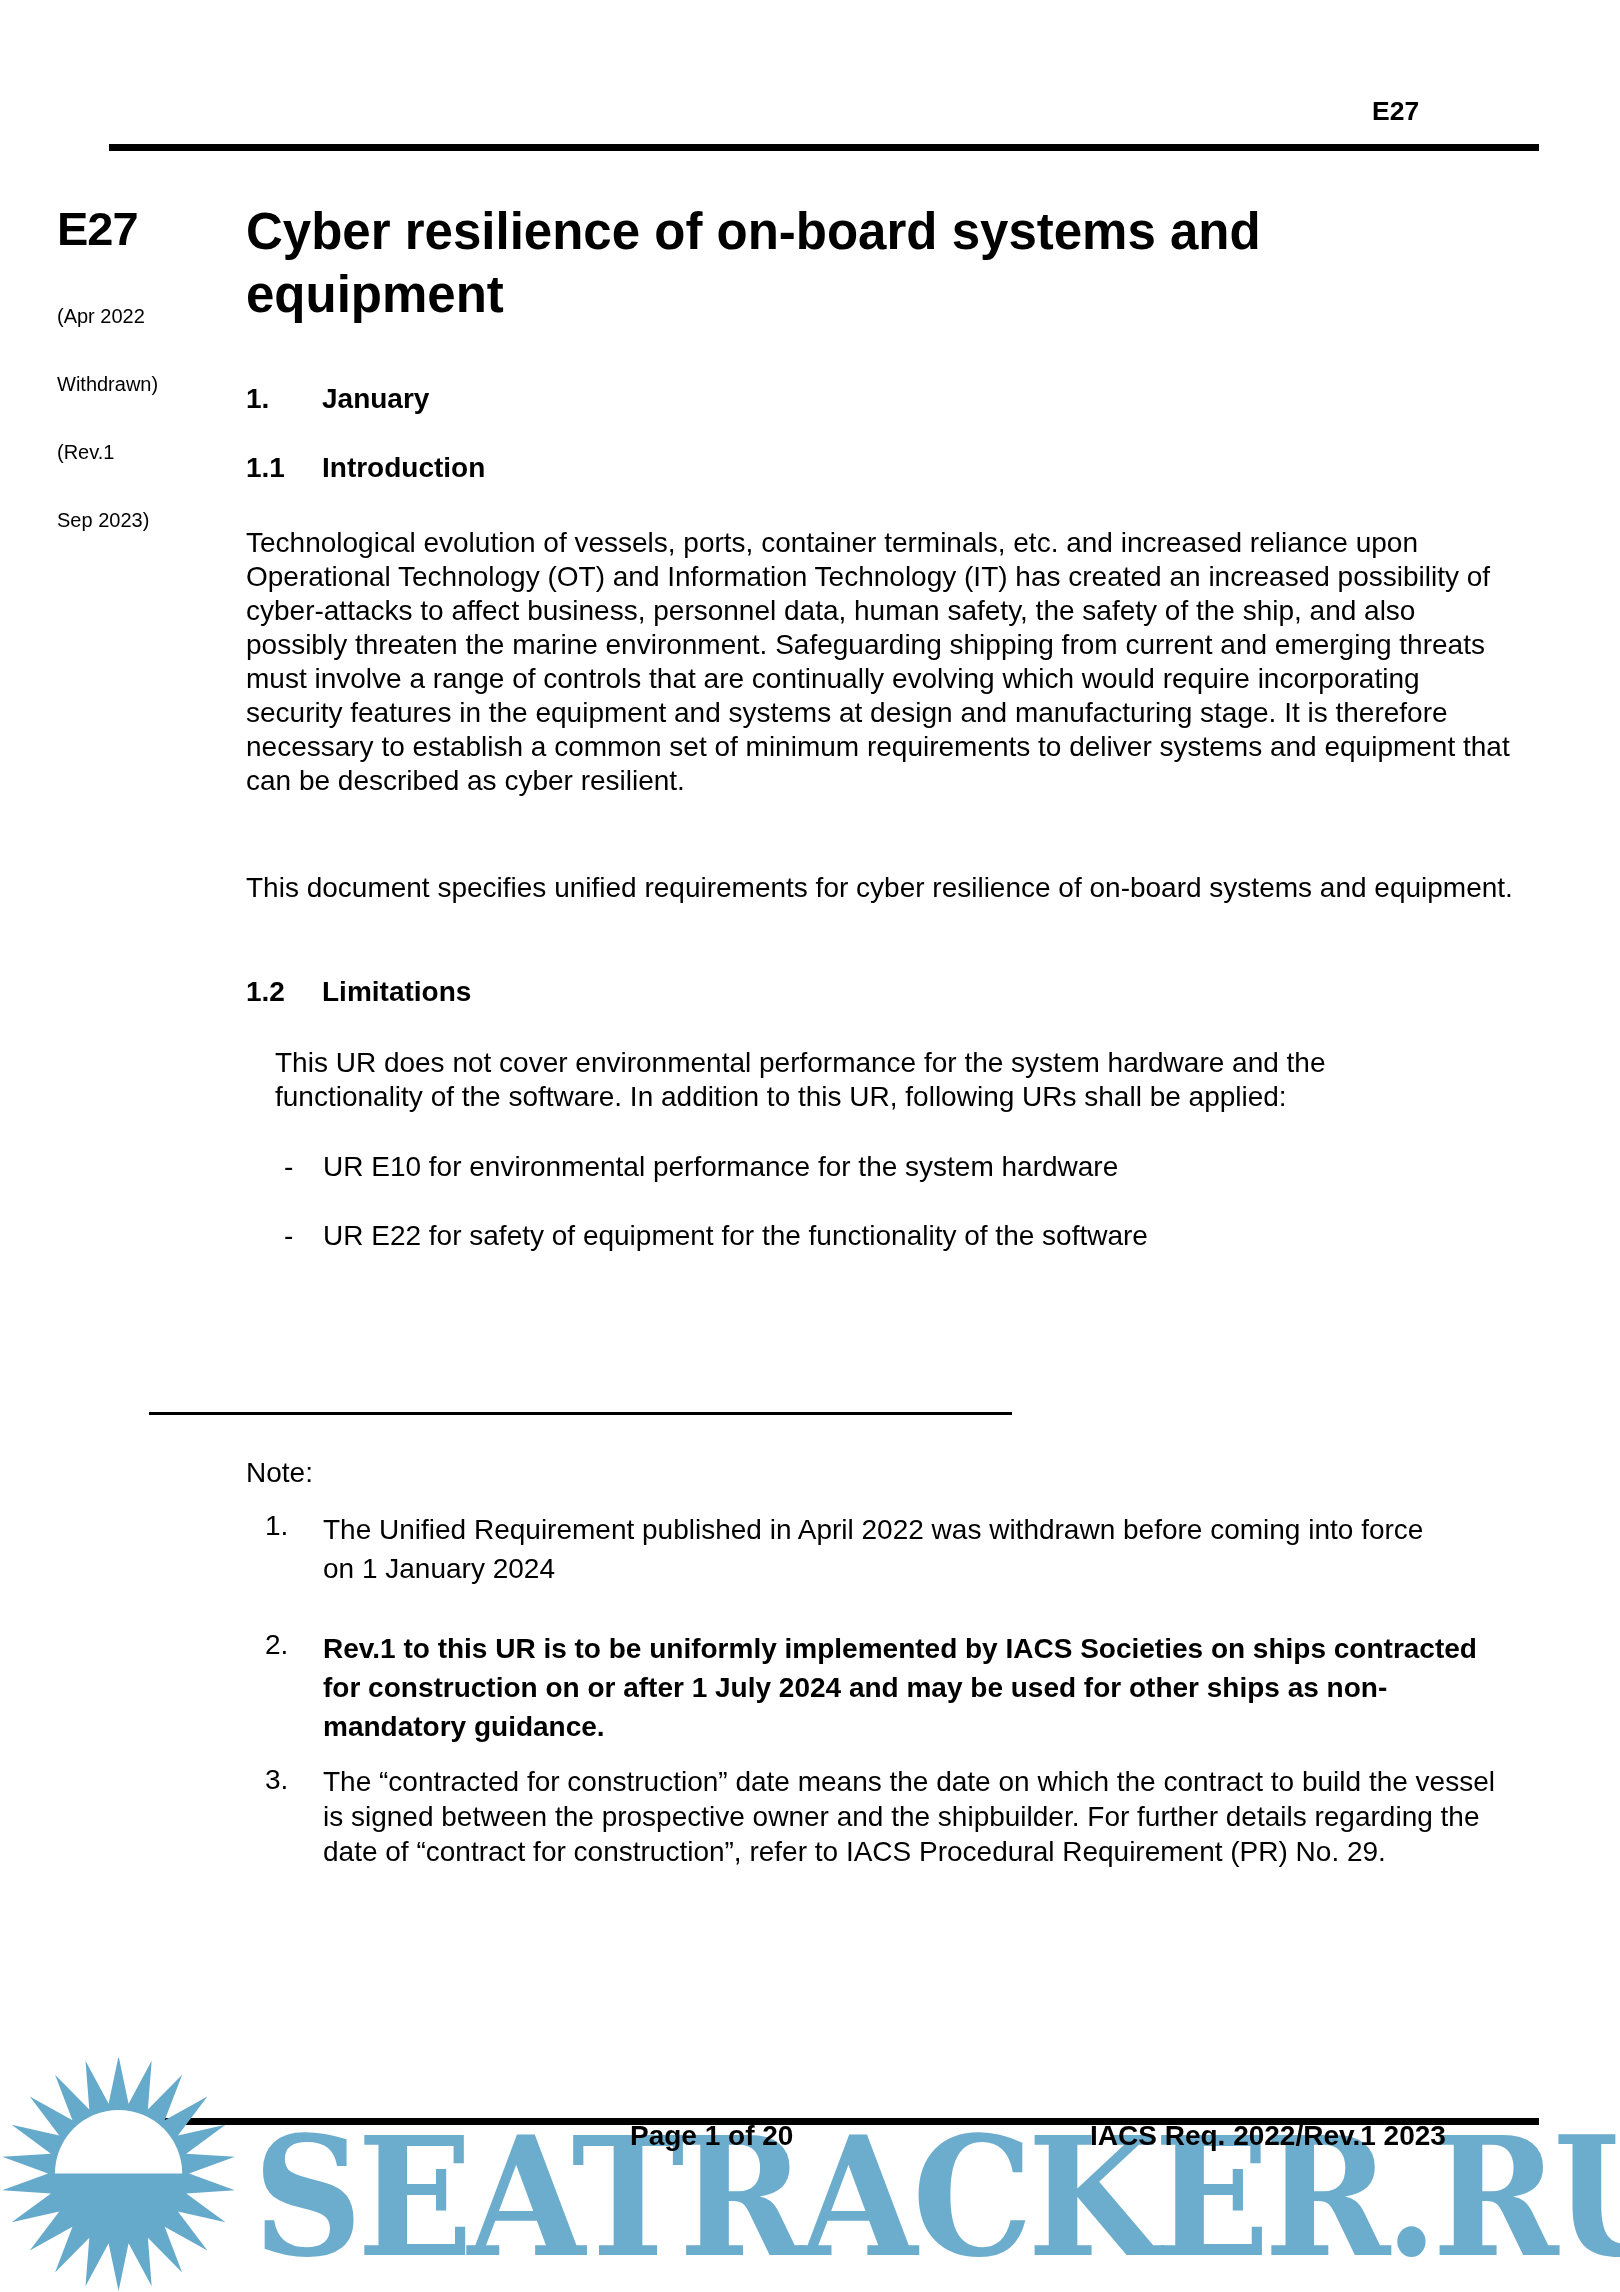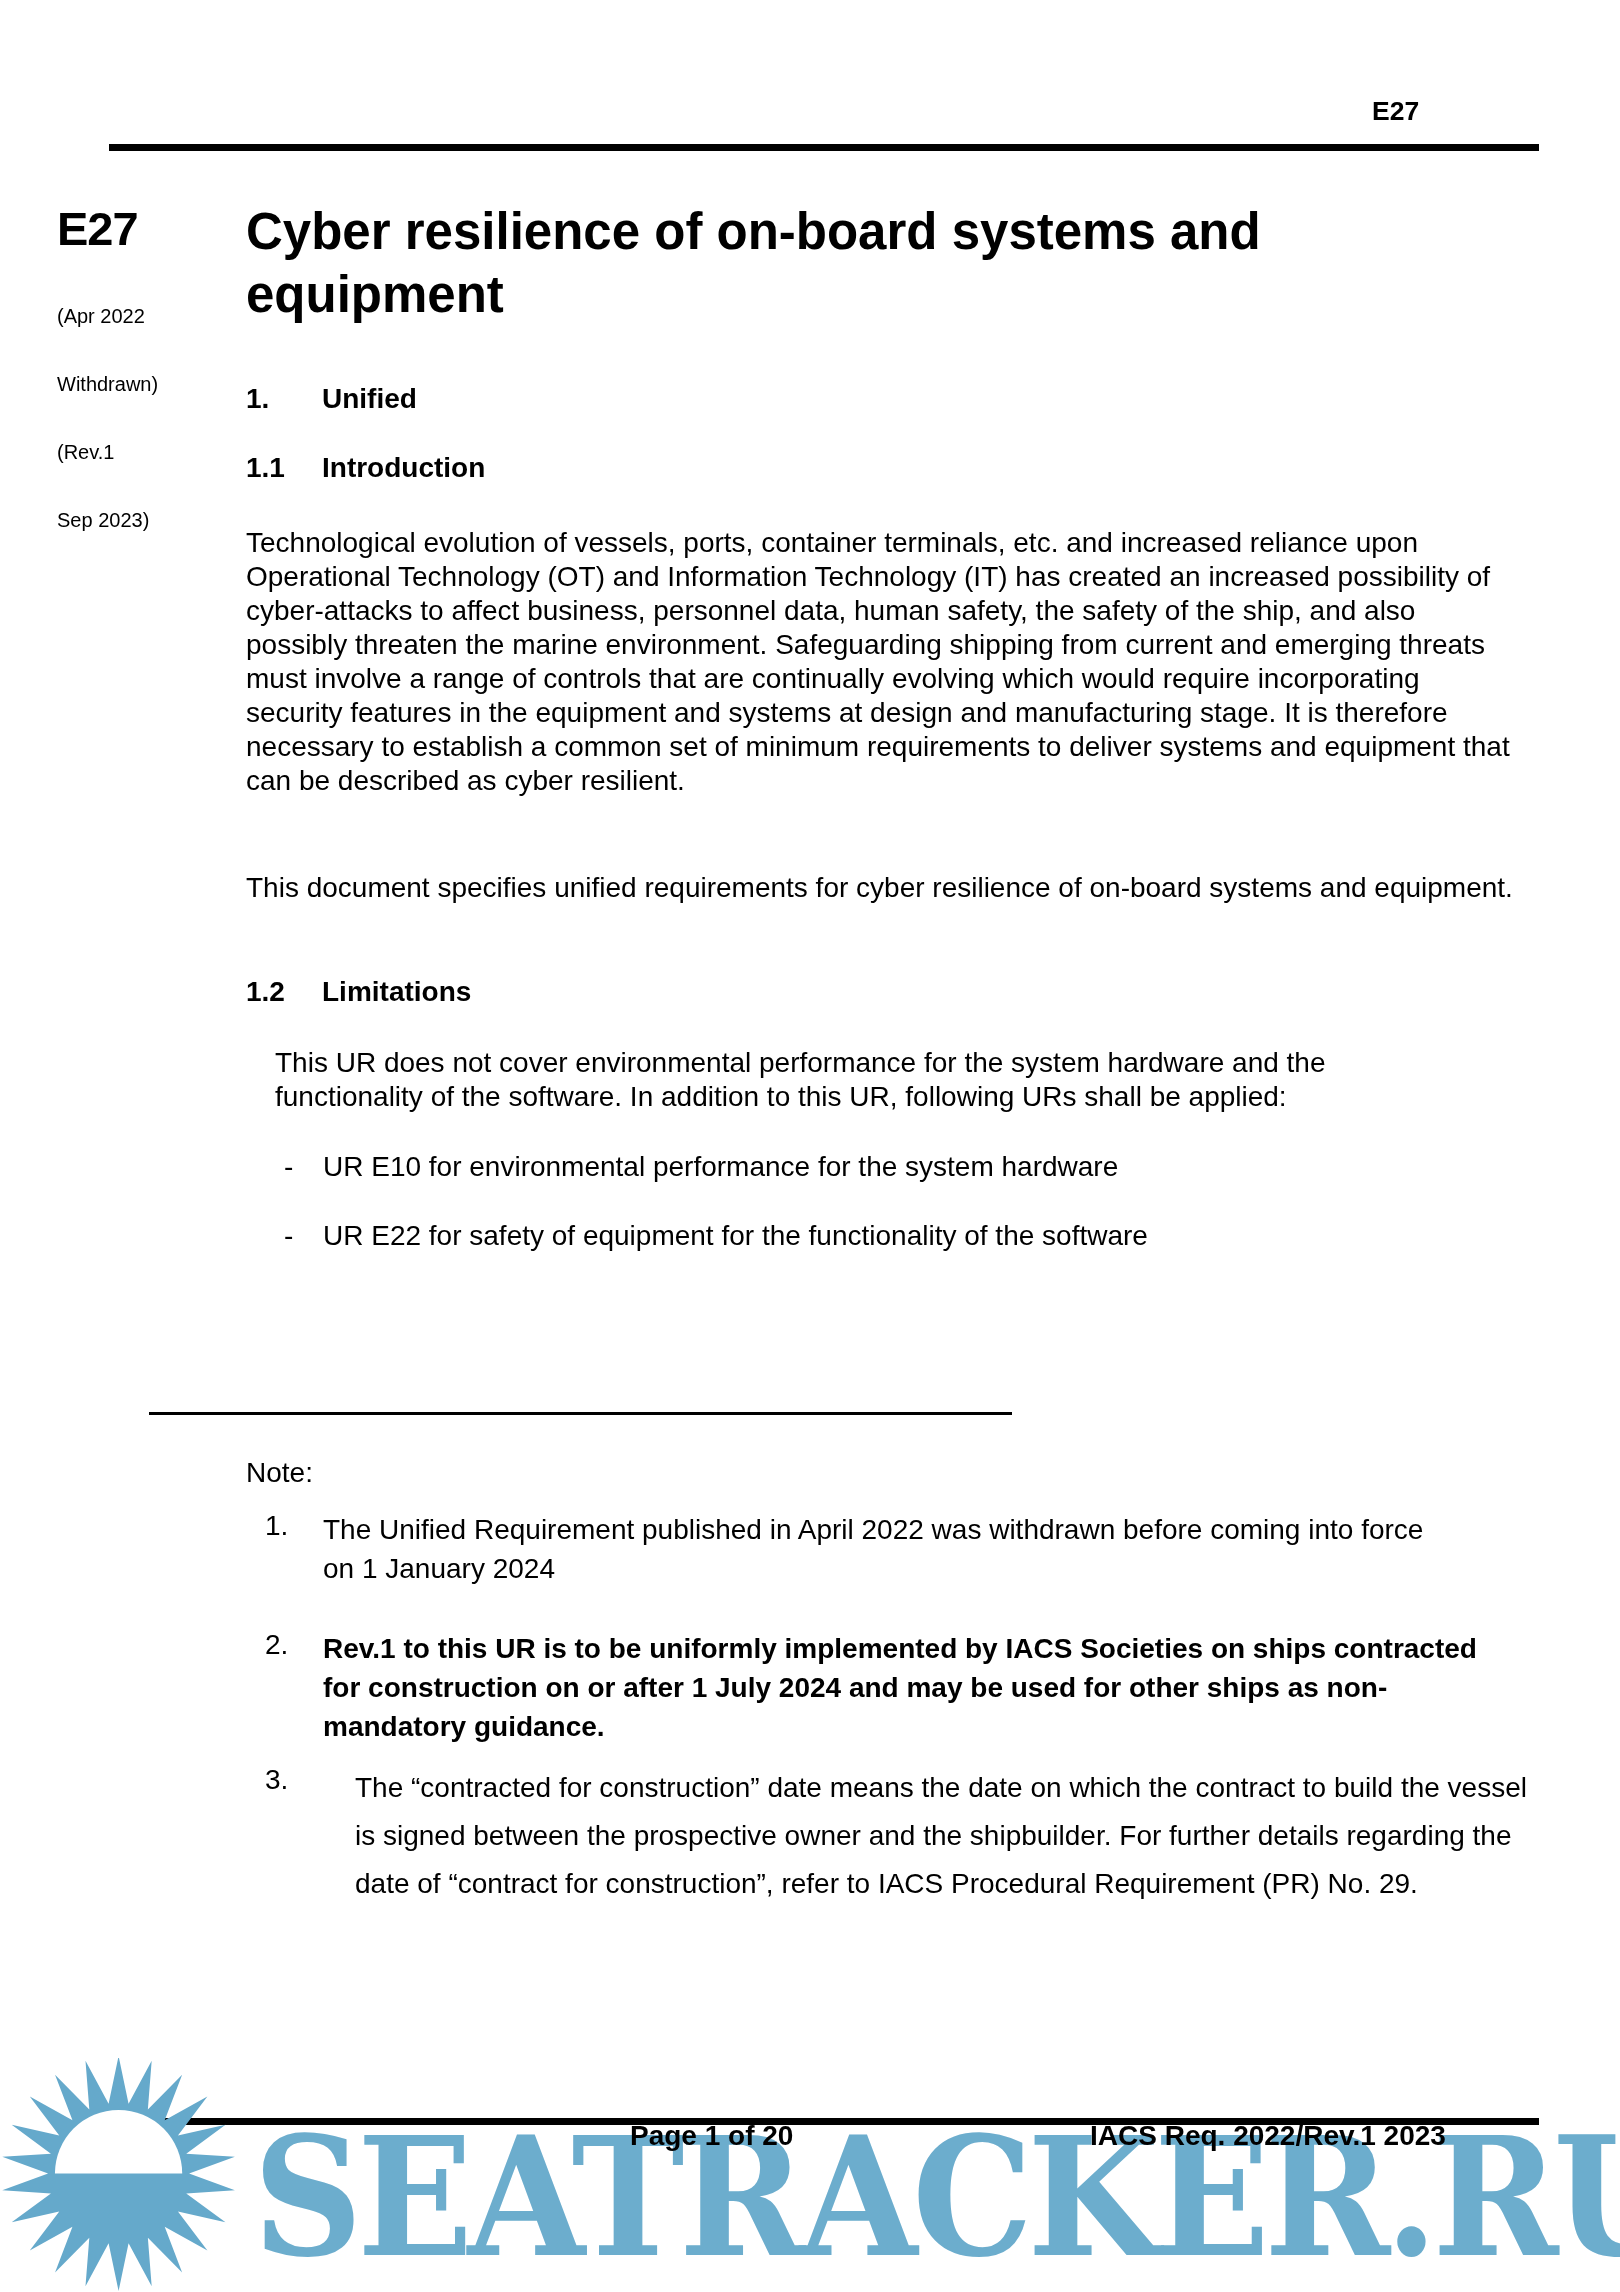--- a/index.html
+++ b/index.html
@@ -20,21 +20,21 @@
     .h-text { font-size: 28px; font-weight: bold; }
 
     .para { left: 246px; width: 1274px; font-size: 28px; line-height: 34px; }
     .bullet-dash { left: 284px; font-size: 28px; }
     .bullet-text { left: 323px; font-size: 28px; }
 
     .note-rule { left: 149px; top: 1412px; width: 863px; height: 2.9px; background: #000; }
     .note-label { left: 246px; top: 1457px; font-size: 28px; }
     .note-num { left: 265px; font-size: 28px; }
     .note-text { left: 323px; width: 1176px; font-size: 28px; line-height: 39px; }
-    .note-text.tight { line-height: 48px; margin-left: 32px; }
+    .note-text.tight { line-height: 35px; }
 
     .footer-rule { left: 109px; top: 2118px; width: 1430px; height: 6.9px; background: #000; z-index: 1; }
     .footer-page { left: 630px; top: 2120px; font-size: 28px; font-weight: bold; z-index: 3; }
     .footer-ref { left: 1090px; top: 2120px; font-size: 28px; font-weight: bold; z-index: 3; }
 
     .watermark { left: 0; top: 2058px; width: 1488px; height: 234px; z-index: 2; pointer-events: none; }
     .wm-text {
       position: absolute; left: 253px; top: 57px;
       font-family: "DejaVu Serif", serif; font-weight: bold; font-size: 165px;
       letter-spacing: -5.9px; line-height: 1; color: #65a9cb; opacity: 0.95;
@@ -52,21 +52,21 @@
   <div>(Apr 2022</div>
   <div>Withdrawn)</div>
   <div>(Rev.1</div>
   <div>Sep 2023)</div>
 </div>
 
 <div class="abs title">Cyber resilience of on-board systems and equipment</div>
 
 <div class="abs" style="left:246px; top:383px;">
   <span class="h-num">1.</span>
-  <span class="h-text abs" style="left:76px; top:0;">Unified</span>
+  <span class="h-text abs" style="left:76px; top:0;">January</span>
 </div>
 
 <div class="abs" style="left:246px; top:452px;">
   <span class="h-num">1.1</span>
   <span class="h-text abs" style="left:76px; top:0; white-space:nowrap;">Introduction</span>
 </div>
 
 <div class="abs para" style="top:526px;">Technological evolution of vessels, ports, container terminals, etc. and increased reliance upon Operational Technology (OT) and Information Technology (IT) has created an increased possibility of cyber-attacks to affect business, personnel data, human safety, the safety of the ship, and also possibly threaten the marine environment. Safeguarding shipping from current and emerging threats must involve a range of controls that are continually evolving which would require incorporating security features in the equipment and systems at design and manufacturing stage.   It is therefore necessary to establish a common set of minimum requirements to deliver systems and equipment that can be described as cyber resilient.</div>
 <div class="abs para" style="top:871px;">This document specifies unified requirements for cyber resilience of on-board systems and equipment.</div>
 

